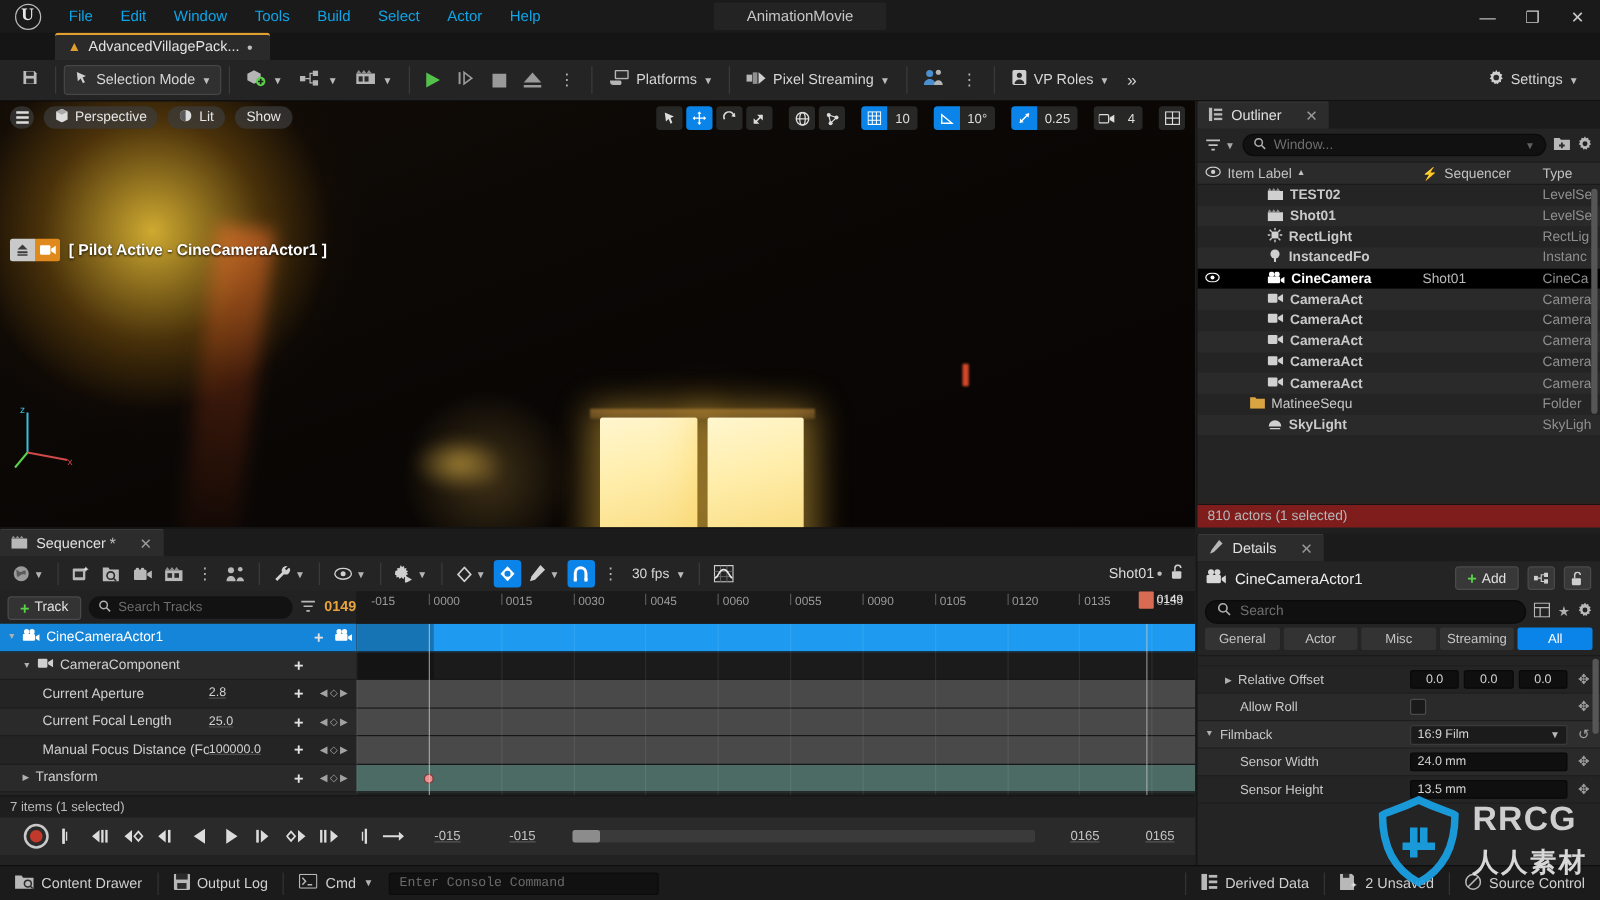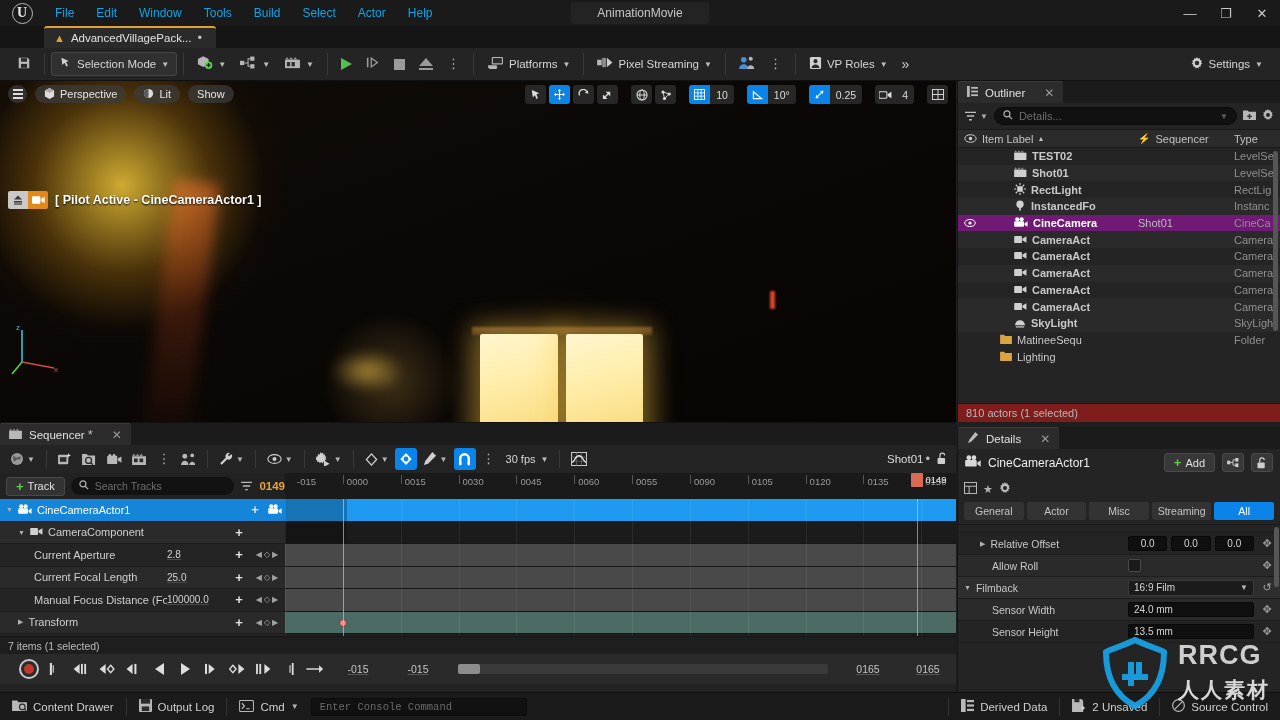--- a/index.html
+++ b/index.html
@@ -176,21 +176,21 @@
     border-bottom:1px solid #1a1a1a; border-top:1px solid #1a1a1a;
   }
   .oh-eye { width:24px; text-align:center; color:#cfcfcf; }
   .oh-label { flex:1; display:flex; align-items:center; gap:4px; }
   .oh-seq { width:96px; display:flex; align-items:center; gap:5px;}
   .oh-type { width:46px; }
   .out-list { height:236px; overflow:hidden; position:relative; }
   .out-row {
     height:16.7px; display:flex; align-items:center; font-size:11px; color:#c9c9c9; position:relative;
   }
-  .out-row.sel { background:#701a75; color:#fff;justify-content:flex-end; }
+  .out-row.sel { background:#000000; color:#fff;justify-content:flex-end; }
   .out-row.alt { background:#2a2a2a; }
   .or-eye { width:24px; text-align:center; font-size:10px; color:#cfcfcf; }
   .or-name { flex:1; display:flex; align-items:center; gap:5px; overflow:hidden; white-space:nowrap; }
   .or-seq { width:96px; color:#bcbcbc; overflow:hidden; white-space:nowrap;}
   .or-type { width:46px; color:#8f8f8f; overflow:hidden; white-space:nowrap; } .ind1 { padding-left:18px; } .ind2 { padding-left:32px;font-weight:bold; }
   .out-status {
     position:absolute; left:0; bottom:0; width:323px; height:19px; background:#7f1d1d;
     display:flex; align-items:center; padding-left:8px; font-size:11px; color:#b6b6b6;
     border-top:1px solid #151515;
   }
@@ -672,21 +672,21 @@
           </svg>
         <span class="chev">▼</span>
       </span>
       <div class="search-box">
         <span class="sq-ico">
           <svg width="10" height="10" viewBox="0 0 11 11">
               <circle cx="4.3" cy="4.3" r="3.3" fill="none" stroke="#b0b0b0" stroke-width="1.3"></circle>
               <path d="M6.8 6.8l3.2 3.2" stroke="#b0b0b0" stroke-width="1.4"></path>
             </svg>
         </span>
-        <span>Details...</span>
+        <span>Window...</span>
         <span style="margin-left:auto" class="chev">▼</span>
       </div>
       <span class="sq-ico">
         <svg width="13" height="12" viewBox="0 0 14 13">
             <path fill="#b8b8b8" d="M0 1.5h5l1.2 1.6H14V12H0z"></path>
             <path d="M7 5.5v5M4.5 8h5" stroke="#2b2b2b" stroke-width="1.6"></path>
           </svg>
       </span>
       <span class="sq-ico">
         <svg width="12" height="12" viewBox="0 0 14 14">
@@ -831,54 +831,43 @@
           <div class="or-name ind2">
             <span><svg width="13" height="9" viewBox="0 0 14 10">
                 <rect x="0" y="1" width="8.6" height="8" rx="1" fill="#d0d0d0"></rect>
                 <path fill="#d0d0d0" d="M9.2 4l4.4-2.6v7.2L9.2 6z"></path>
               </svg></span>
             <span>CameraAct</span>
           </div>
           <div class="or-seq"></div>
           <div class="or-type">Camera</div>
         </div>
+        <div class="out-row">
+          <div class="or-eye"></div>
+          <div class="or-name ind1">
+            <span><svg width="12" height="10" viewBox="0 0 13 11">
+                <path fill="#d9a441" d="M0 .8h4.4L5.6 2.3H13V11H0z"></path>
+              </svg></span>
+            <span>MatineeSequ</span>
+          </div>
+          <div class="or-seq"></div>
+          <div class="or-type">Folder</div>
+        </div>
         <div class="out-row alt">
           <div class="or-eye"></div>
           <div class="or-name ind2">
             <span><svg width="12" height="11" viewBox="0 0 13 12">
                 <path fill="#d0d0d0" d="M1 9a5.5 5.5 0 0111 0z"></path>
                 <path d="M2 10.8h9" stroke="#d0d0d0" stroke-width="1.3"></path>
               </svg></span>
             <span>SkyLight</span>
           </div>
           <div class="or-seq"></div>
           <div class="or-type">SkyLigh</div>
         </div>
-        <div class="out-row">
-          <div class="or-eye"></div>
-          <div class="or-name ind1">
-            <span><svg width="12" height="10" viewBox="0 0 13 11">
-                <path fill="#d9a441" d="M0 .8h4.4L5.6 2.3H13V11H0z"></path>
-              </svg></span>
-            <span>MatineeSequ</span>
-          </div>
-          <div class="or-seq"></div>
-          <div class="or-type">Folder</div>
-        </div>
-        <div class="out-row">
-          <div class="or-eye"></div>
-          <div class="or-name ind1">
-            <span><svg width="12" height="10" viewBox="0 0 13 11">
-                <path fill="#d9a441" d="M0 .8h4.4L5.6 2.3H13V11H0z"></path>
-              </svg></span>
-            <span>Lighting</span>
-          </div>
-          <div class="or-seq"></div>
-          <div class="or-type"></div>
-        </div>
     <div class="out-scroll"></div>
       </div>
     <div class="out-status">810 actors (1 selected)</div>
   </div>
 
   <div class="details">
     <div class="panel-tabrow">
       <div class="panel-tab">
         <span>
           <svg width="12" height="11" viewBox="0 0 13 12">
@@ -913,20 +902,29 @@
           </svg>
       </div>
       <div class="mini-btn">
         <svg width="10" height="12" viewBox="0 0 11 13">
             <path d="M3 6V3.6A2.5 2.5 0 018 3.2" fill="none" stroke="#cfcfcf" stroke-width="1.3"></path>
             <rect x="0.5" y="6" width="8" height="6.2" rx="1" fill="#cfcfcf"></rect>
           </svg>
       </div>
     </div>
     <div class="det-searchrow">
+      <div class="det-search">
+        <span>
+          <svg width="11" height="11" viewBox="0 0 11 11">
+              <circle cx="4.3" cy="4.3" r="3.3" fill="none" stroke="#b0b0b0" stroke-width="1.3"></circle>
+              <path d="M6.8 6.8l3.2 3.2" stroke="#b0b0b0" stroke-width="1.4"></path>
+            </svg>
+        </span>
+        <span>Search</span>
+      </div>
       <span class="sq-ico">
         <svg width="13" height="12" viewBox="0 0 14 13">
             <rect x=".5" y=".5" width="13" height="12" fill="none" stroke="#b8b8b8" stroke-width="1.1"></rect>
             <path d="M.5 4.5h13M5.5 4.5v8" stroke="#b8b8b8" stroke-width="1.1"></path>
           </svg>
       </span>
       <span class="sq-ico">★</span>
       <span class="sq-ico">
         <svg width="12" height="12" viewBox="0 0 14 14">
             <path fill="#b8b8b8" d="M7 0l1 1.8 2-.4.4 2 1.9.7-.9 1.8 1.3 1.5-1.7 1.1.2 2-2 .2-.8 1.8L7 11.6 5.6 12.5l-.8-1.8-2-.2.2-2L1.1 7.4 2.4 5.9l-.9-1.8 1.9-.7.4-2 2 .4z"></path>

